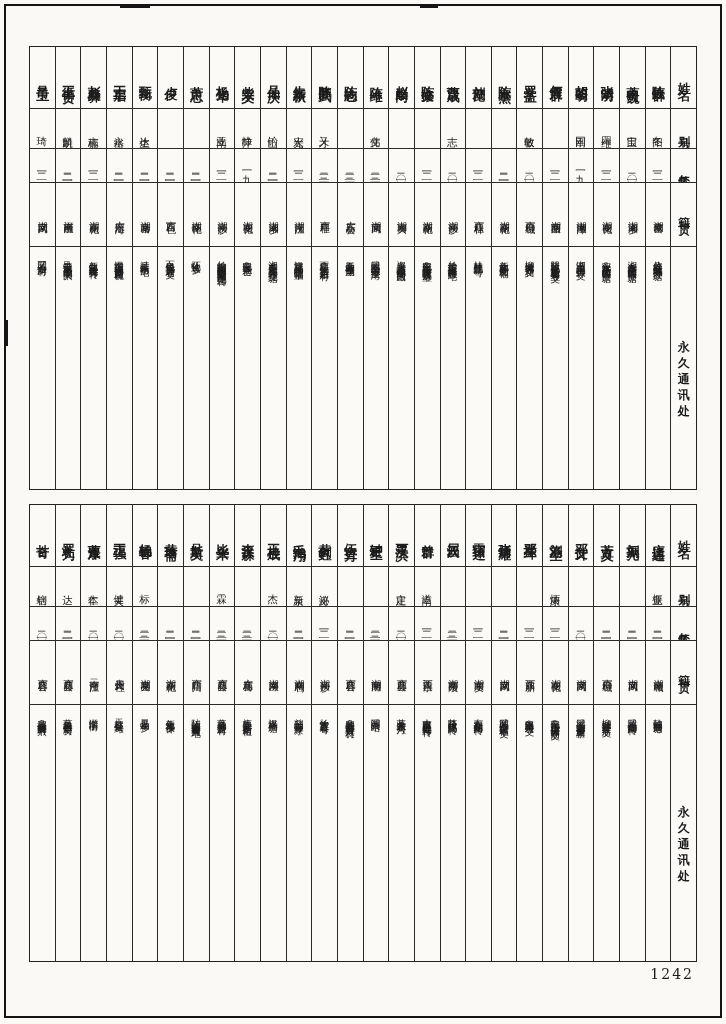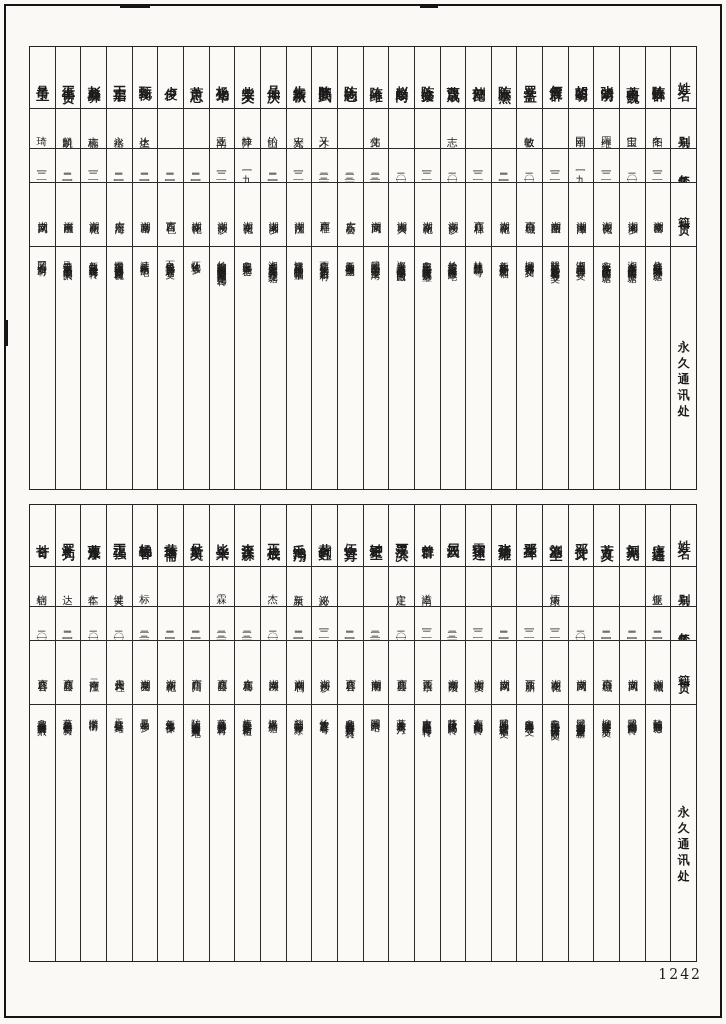--- a/index.html
+++ b/index.html
@@ -66,21 +66,21 @@
 
   .hdr .v{font-weight:bold;}
   .cell.address.hdrcell{align-items:center;}
   .cell.address.hdrcell .v{font-size:12px;letter-spacing:16px;font-weight:bold;}
   .cell.origin.hdrcell .v{font-size:12px;letter-spacing:8px;}
   .cell.name.hdrcell .v{letter-spacing:6px;}
   .cell.alias.hdrcell .v{font-size:12px;font-weight:bold;letter-spacing:3px;}
   .cell.age.hdrcell .v{font-size:12px;font-weight:bold;letter-spacing:2px;}
 
   .page-number{
-    position:absolute;top:966px;right:24px;
+    position:absolute;top:966px;right:32px;
     font-size:14px;letter-spacing:2px;
     font-family:"DejaVu Serif", serif;
   }
 </style>
 </head>
 <body>
 
 <div class="page">
   <div class="frame"></div>
 

